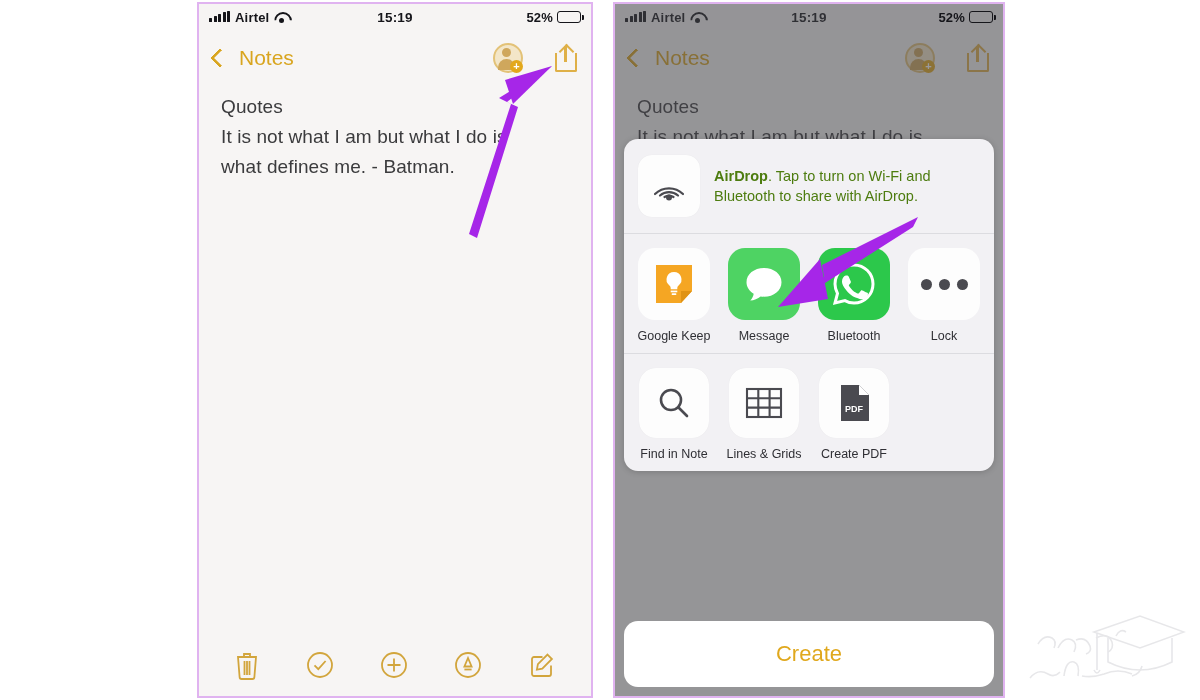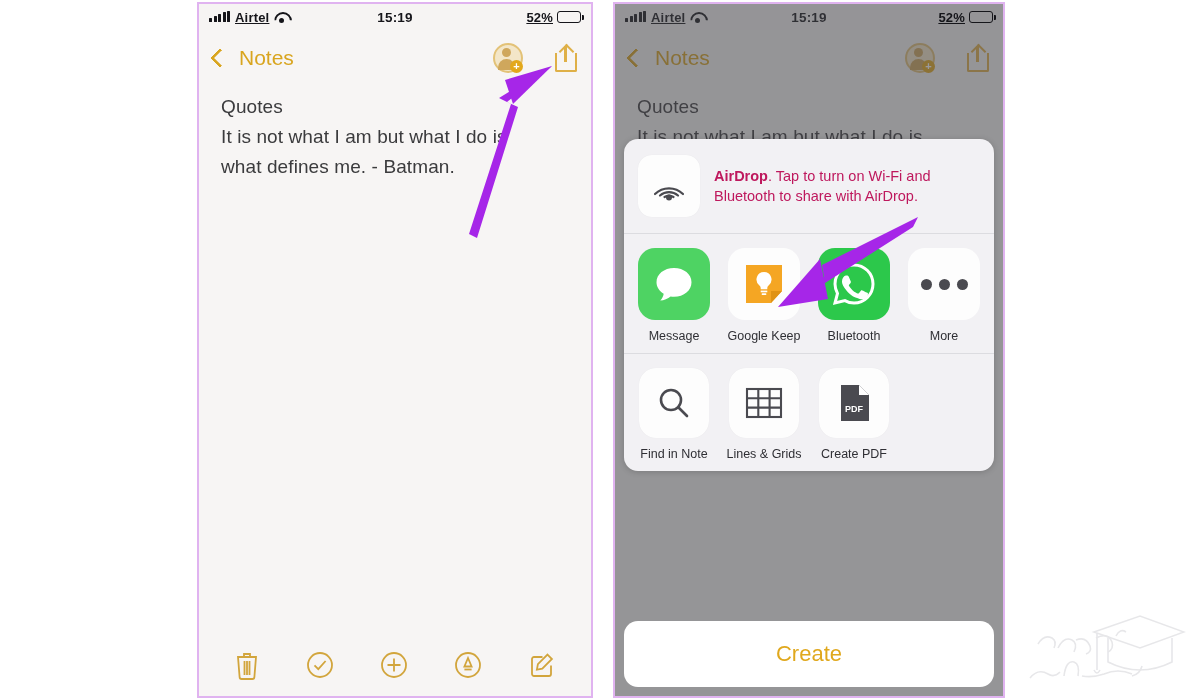--- a/index.html
+++ b/index.html
@@ -22,21 +22,20 @@
   #phone-right{left:613px;width:392px;}
 
   
   .statusbar{
     position:relative;height:26px;
     display:flex;align-items:center;
     background:#f6f4f3;
     padding:0 10px;
     font-size:13px;font-weight:bold;color:#15151a;
     letter-spacing:.2px;
-    text-decoration:underline;
   }
   .sb-left{display:flex;align-items:center;gap:5px;}
   .bars{display:flex;align-items:flex-end;gap:1.5px;height:10px;}
   .bars i{display:block;width:3px;background:#15151a;border-radius:.5px;}
   .bars i:nth-child(1){height:4px;}
   .bars i:nth-child(2){height:6px;}
   .bars i:nth-child(3){height:8px;}
   .bars i:nth-child(4){height:10px;}
   .bars i:nth-child(5){height:11px;}
   .carrier{font-size:13px;font-weight:bold;}
@@ -123,21 +122,21 @@
     position:absolute;left:9px;right:9px;top:135px;
     background:#f2f1f4;border-radius:14px;overflow:hidden;
     box-shadow:0 1px 6px rgba(0,0,0,.18);
   }
   .airdrop-row{display:flex;align-items:center;gap:14px;padding:16px 14px 16px 14px;}
   .airdrop-icon{
     width:62px;height:62px;border-radius:14px;background:#fdfdfd;
     display:flex;align-items:center;justify-content:center;flex:0 0 auto;
     box-shadow:0 0 1px rgba(0,0,0,.08);
   }
-  .airdrop-text{font-size:14.5px;line-height:20px;color:#be185d;}
+  .airdrop-text{font-size:14.5px;line-height:20px;color:#4d7c0f;}
   .airdrop-text b{font-weight:bold;}
   .divider{height:1px;background:#dcdce0;}
 
   .row-apps,.row-actions{display:flex;padding:14px 0 10px 14px;gap:18px;}
   .cell{width:72px;flex:0 0 auto;display:flex;flex-direction:column;align-items:center;gap:9px;cursor:pointer;}
   .app-tile{width:72px;height:72px;border-radius:17px;display:flex;align-items:center;justify-content:center;overflow:hidden;}
   .cell-label{font-size:12.5px;color:#2f2f34;white-space:nowrap;}
   .act-tile{
     width:70px;height:70px;border-radius:17px;background:#fdfdfd;
     display:flex;align-items:center;justify-content:center;box-shadow:0 0 1px rgba(0,0,0,.07);
@@ -310,60 +309,60 @@
         </div>
         <div class="airdrop-text">
           <b>AirDrop</b><span>. Tap to turn on Wi-Fi and Bluetooth to share with AirDrop.</span>
         </div>
       </div>
 
       <div class="divider"></div>
 
       <div class="row-apps">
         <div class="cell">
-          <div class="app-tile" style="background:#4ED363;">
-            <svg width="50" height="50" viewBox="0 0 50 50">
-              <path d="M25 9 C15 9 7.5 15.2 7.5 23.2 C7.5 28 10.3 32.2 14.7 34.7 C14.3 37.3 12.9 39.8 11.2 41.6 C14.9 41.2 19 39.6 21.6 37.4 C22.7 37.6 23.8 37.7 25 37.7 C35 37.7 42.5 31.5 42.5 23.2 C42.5 15.2 35 9 25 9 Z" fill="#ffffff"></path>
-            </svg>
-          </div>
-          <div class="cell-label">Message</div>
-        </div>
-
-        <div class="cell">
           <div class="app-tile" style="background:#FDFDFD;">
             <svg width="46" height="46" viewBox="0 0 46 46">
               <path d="M5 4 h36 v26 l-11 12 h-25 z" fill="#F5A623"></path>
               <path d="M41 30 h-11 v12 z" fill="#E09314"></path>
               <path d="M23 11 a7.5 7.5 0 0 0 -4.6 13.4 c.9.8 1.3 1.6 1.3 2.6 v1.2 h6.6 v-1.2 c0-1 .4-1.8 1.3-2.6 A7.5 7.5 0 0 0 23 11 Z" fill="#ffffff"></path>
               <rect x="19.7" y="29.6" width="6.6" height="1.7" fill="#ffffff"></rect>
               <rect x="20.6" y="32.3" width="4.8" height="1.7" rx=".8" fill="#ffffff"></rect>
             </svg>
           </div>
           <div class="cell-label">Google Keep</div>
         </div>
 
         <div class="cell">
+          <div class="app-tile" style="background:#4ED363;">
+            <svg width="50" height="50" viewBox="0 0 50 50">
+              <path d="M25 9 C15 9 7.5 15.2 7.5 23.2 C7.5 28 10.3 32.2 14.7 34.7 C14.3 37.3 12.9 39.8 11.2 41.6 C14.9 41.2 19 39.6 21.6 37.4 C22.7 37.6 23.8 37.7 25 37.7 C35 37.7 42.5 31.5 42.5 23.2 C42.5 15.2 35 9 25 9 Z" fill="#ffffff"></path>
+            </svg>
+          </div>
+          <div class="cell-label">Message</div>
+        </div>
+
+        <div class="cell">
           <div class="app-tile" style="background:#2CC84B;">
             <svg width="52" height="52" viewBox="0 0 52 52">
               <path d="M26 7 C15.5 7 7 15.5 7 26 c0 3.4 .9 6.6 2.5 9.4 L7 45 l9.9 -2.4 A19 19 0 0 0 26 45 c10.5 0 19 -8.5 19 -19 S36.5 7 26 7 Z" fill="none" stroke="#ffffff" stroke-width="3"></path>
               <path d="M20.6 18.6 c-.5 -1.1 -1 -1.1 -1.5 -1.1 h-1.2 c-.4 0 -1.1 .2 -1.7 .8 c-.6 .6 -2.2 2.1 -2.2 5.2 s2.3 6.1 2.6 6.5 c.3 .4 4.4 7 10.9 9.6 c5.4 2.1 6.5 1.7 7.7 1.6 c1.2 -.1 3.8 -1.5 4.3 -3 c.5 -1.5 .5 -2.8 .4 -3 c-.2 -.3 -.6 -.4 -1.2 -.7 c-.6 -.3 -3.8 -1.9 -4.4 -2.1 c-.6 -.2 -1 -.3 -1.4 .3 c-.4 .6 -1.6 2.1 -2 2.5 c-.4 .4 -.7 .5 -1.3 .2 c-.6 -.3 -2.7 -1 -5.1 -3.2 c-1.9 -1.7 -3.2 -3.8 -3.5 -4.4 c-.3 -.6 0 -.9 .3 -1.2 c.3 -.3 .6 -.7 .9 -1.1 c.3 -.4 .4 -.6 .6 -1 c.2 -.4 .1 -.8 0 -1.1 c-.2 -.3 -1.3 -3.2 -1.9 -4.4 Z" fill="#ffffff"></path>
             </svg>
           </div>
           <div class="cell-label">Bluetooth</div>
         </div>
 
         <div class="cell">
           <div class="app-tile" style="background:#FDFDFD;">
             <span class="dots">
                 <i></i>
                 <i></i>
                 <i></i>
               </span>
           </div>
-          <div class="cell-label">More</div>
+          <div class="cell-label">Lock</div>
         </div>
       </div>
 
       <div class="divider"></div>
 
       <div class="row-actions">
         <div class="cell">
           <div class="act-tile">
             <svg width="38" height="38" viewBox="0 0 38 38" fill="none" stroke="#4a4a50" stroke-width="2.6" stroke-linecap="round">
               <circle cx="16" cy="16" r="10"></circle>

